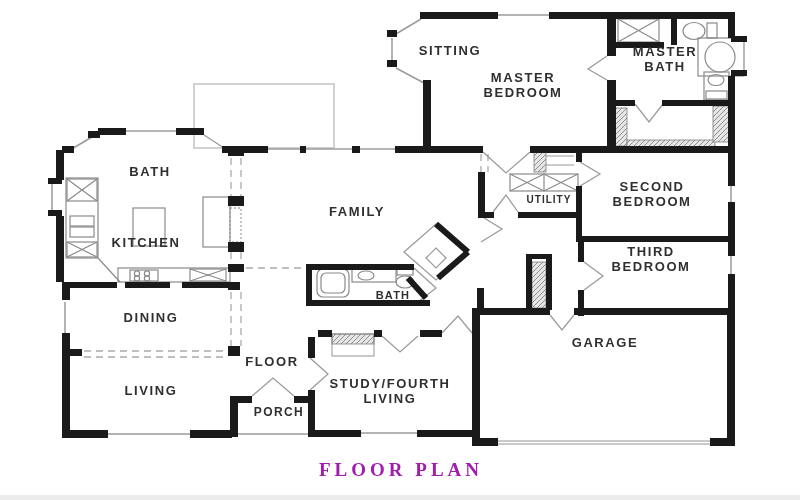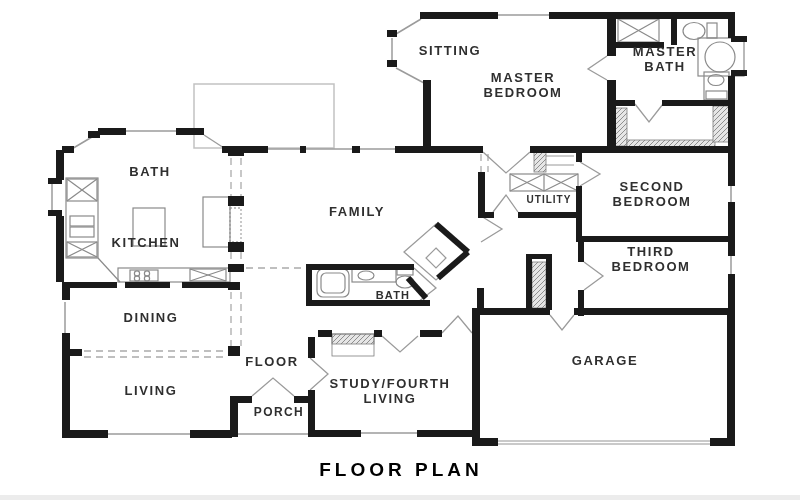--- a/index.html
+++ b/index.html
@@ -5,22 +5,22 @@
   html,body{margin:0;padding:0;background:#ffffff;}
   .stage{position:relative;width:800px;height:500px;background:#ffffff;overflow:hidden;
          font-family:"Liberation Sans", sans-serif;}
   .plan-svg{position:absolute;left:0;top:0;}
   .label{position:absolute;transform:translate(-50%,-50%);color:#2f2f2f;
          font-size:13px;letter-spacing:1.6px;font-weight:bold;
          white-space:pre-line;text-align:center;line-height:1.15;}
   .label.s10{font-size:10px;letter-spacing:1px;}
   .label.s11{font-size:11px;letter-spacing:1.2px;}
   .label.s12{font-size:12px;letter-spacing:1.4px;}
-  .plan-title{position:absolute;transform:translate(-50%,-50%);color:#000000;
-         font-size:19px;letter-spacing:4px;font-weight:bold;white-space:nowrap;}
+  .plan-title{position:absolute;transform:translate(-50%,-50%);color:#a21caf;
+         font-size:19px;letter-spacing:4px;font-weight:bold;white-space:nowrap;font-family:Liberation Serif, serif;}
   .jpeg-band{position:absolute;left:0;bottom:0;width:800px;height:5px;background:#ececec;}
 </style>
 </head>
 <body>
 
 <div class="stage">
 
 <svg class="plan-svg" width="800" height="500" viewBox="0 0 800 500">
   <defs>
     <pattern id="hatchPat" patternUnits="userSpaceOnUse" width="5" height="5">
@@ -278,18 +278,18 @@
 BEDROOM</div>
 <div class="label" style="left:651px;top:260px">THIRD
 BEDROOM</div>
 <div class="label" style="left:151px;top:318px">DINING</div>
 <div class="label s11" style="left:393px;top:295px">BATH</div>
 <div class="label" style="left:272px;top:362px">FLOOR</div>
 <div class="label" style="left:151px;top:391px">LIVING</div>
 <div class="label s12" style="left:279px;top:413px">PORCH</div>
 <div class="label" style="left:390px;top:392px">STUDY/FOURTH
 LIVING</div>
-<div class="label" style="left:605px;top:361px">GARAGE</div>
+<div class="label" style="left:605px;top:343px">GARAGE</div>
 
 <div class="plan-title" style="left:401px;top:470px">FLOOR PLAN</div>
 
 <div class="jpeg-band"></div>
 </div>
 
 </body></html>

